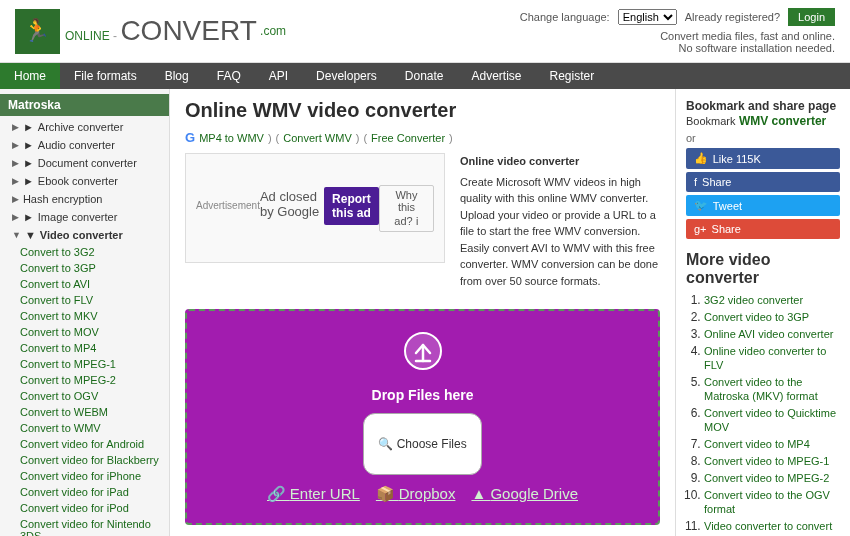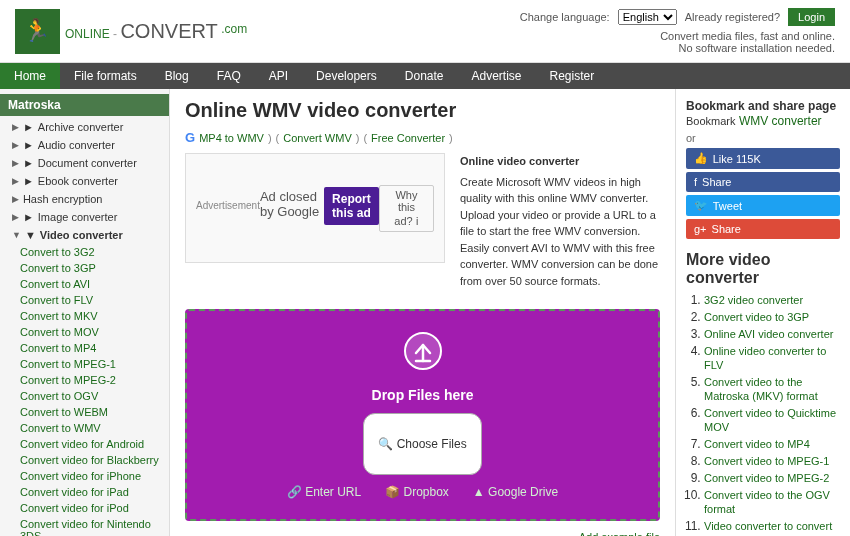--- a/index.html
+++ b/index.html
@@ -5,21 +5,21 @@
     * { margin: 0; padding: 0; box-sizing: border-box; }
     body { font-family: Arial, sans-serif; font-size: 12px; color: #333; background: #fff; width: 850px; overflow-x: hidden; }
 
     
     .header { background: #fff; padding: 8px 15px; display: flex; align-items: center; justify-content: space-between; border-bottom: 1px solid #ddd; }
     .logo { display: flex; align-items: center; }
     .logo-icon { width: 45px; height: 45px; background: #2d6e2d; display: flex; align-items: center; justify-content: center; margin-right: 5px; }
     .logo-icon span { color: #fff; font-size: 22px; font-weight: bold; }
     .logo-online { color: #2d7a2d; }
     .logo-dash { color: #999; }
-    .logo-convert { color: #555; font-size: 20px; text-align: right; }
+    .logo-convert { color: #555; font-size: 28px; text-align: right; }
     .logo-com { color: #2d7a2d; font-size: 12px; vertical-align: super; }
     .header-right { text-align: right; font-size: 11px; color: #555; }
     .header-top { display: flex; align-items: center; justify-content: flex-end; gap: 8px; margin-bottom: 4px; }
     .login-btn { background: #2d7a2d; color: #fff; border: none; padding: 3px 10px; cursor: pointer; font-size: 11px; }
 
     
     .nav { background: #4a4a4a; display: flex; }
     .nav a { color: #fff; text-decoration: none; padding: 6px 14px; font-size: 12px; display: block; }
     .nav a.active { background: #2d7a2d; }
 
@@ -57,33 +57,33 @@
     
     .description-box { float: right; width: 200px; font-size: 11px; color: #333; line-height: 1.5; margin-left: 15px; margin-bottom: 10px; }
     .description-box .desc-title { font-size: 11px; font-weight: bold; color: #333; margin-bottom: 4px; }
 
     
     .upload-area { border: 2px dashed #5a9a5a; background: #a21caf; border-radius: 4px; padding: 20px; text-align: center; margin: 10px 0; color: #fff; min-height: 120px; display: flex; flex-direction: column; align-items: center; justify-content: center; }
     .upload-icon { font-size: 32px; margin-bottom: 8px; }
     .upload-text { font-size: 14px; font-weight: bold; margin-bottom: 10px; }
     .choose-files-btn { background: #fff; color: #333; border: 1px solid #aaa; padding: 23px 14px; font-size: 12px; cursor: pointer; border-radius: 12px; margin-bottom: 10px; }
     .choose-files-btn:before { content: '🔍 '; }
-    .upload-options { display: flex; gap: 24px; font-size: 12px; color: #d0f0d0; }
+    .upload-options { display: flex; gap: 16px; font-size: 15px; color: #d0f0d0; text-decoration: underline; }
     .upload-options span { cursor: pointer; }
     .upload-options span:before { margin-right: 3px; }
     .add-example { text-align: right; font-size: 11px; color: #1a6a1a; cursor: pointer; text-decoration: underline; margin-top: 4px; }
 
     
     .start-btn { background: #5a9a2a; color: #fff; border: none; padding: 7px 16px; font-size: 13px; cursor: pointer; border-radius: 3px; margin: 8px 0; }
     .start-btn:before { content: '▶ '; }
 
     
     .right-sidebar { width: 175px; min-width: 175px; padding: 10px; border-left: 1px solid #ddd; }
     .bookmark-title { font-size: 12px; font-weight: bold; color: #333; margin-bottom: 1px; }
-    .bookmark-link { color: #1a6a1a; font-weight: normal; text-decoration: none; font-size: 12px; }
+    .bookmark-link { color: #1a6a1a; font-weight: bold; text-decoration: none; font-size: 12px; }
     .bookmark-or { font-size: 11px; color: #666; margin: 4px 0; }
     .social-btn { display: flex; align-items: center; gap: 5px; padding: 4px 8px; font-size: 11px; color: #fff; border: none; cursor: pointer; border-radius: 2px; margin: 3px 0; width: 100%; }
     .social-btn.facebook { background: #3b5998; }
     .social-btn.twitter { background: #1da1f2; }
     .social-btn.gplus { background: #dd4b39; }
     .more-converters { margin-top: 12px; }
     .more-converters-title { font-size: 16px; font-weight: bold; color: #333; margin-bottom: 6px; }
     .more-converters ol { padding-left: 18px; }
     .more-converters li { margin: 3px 0; }
     .more-converters a { color: #1a6a1a; text-decoration: none; font-size: 11px; }

